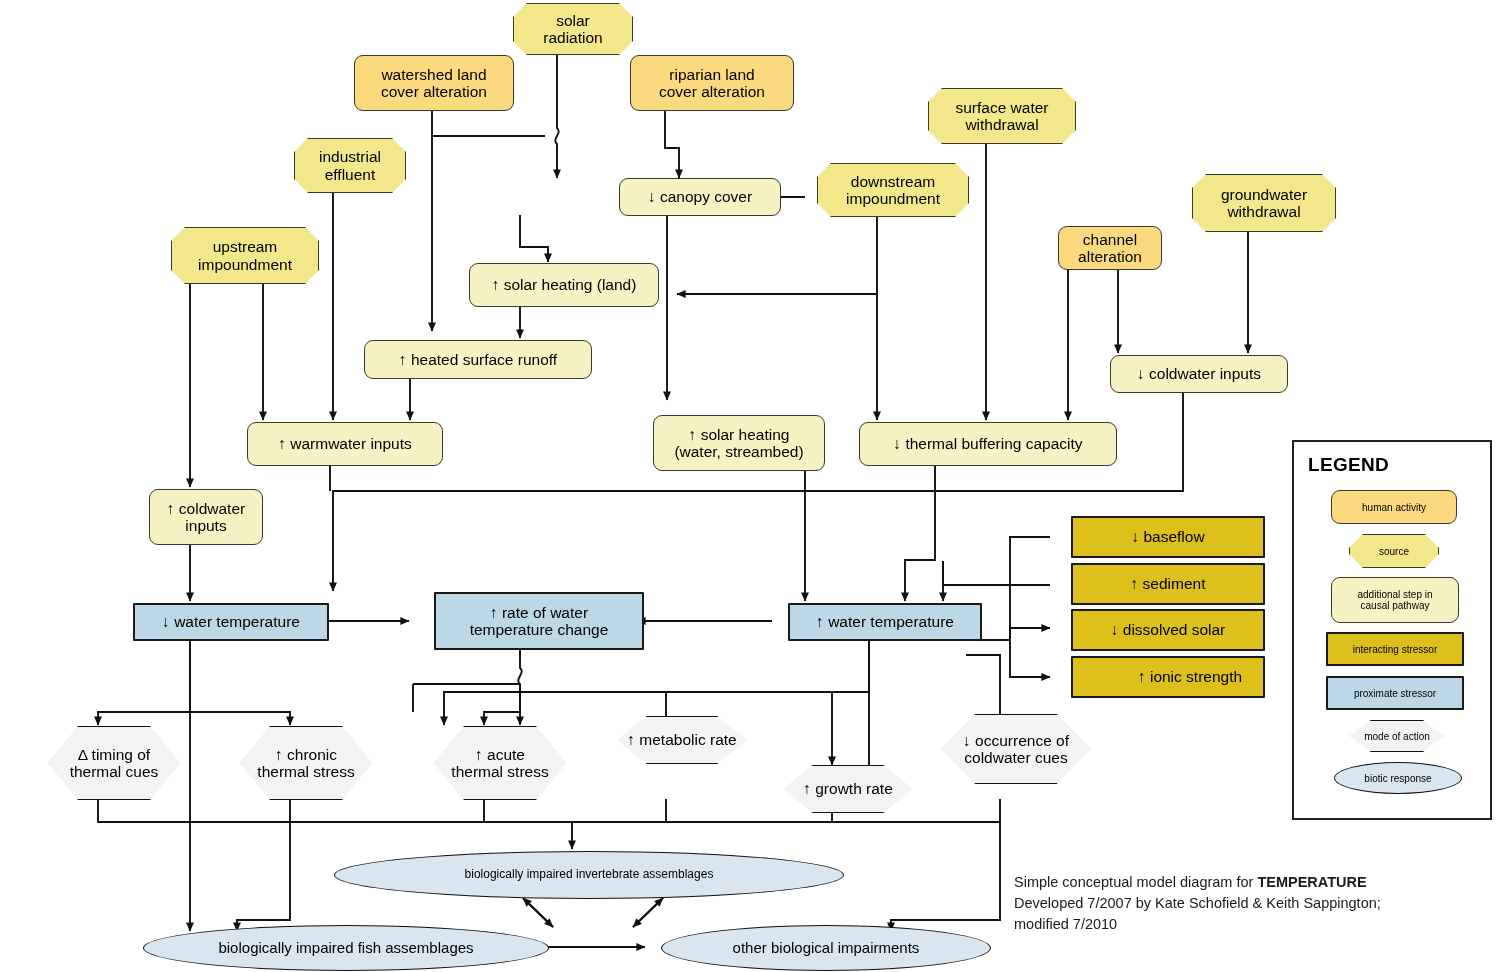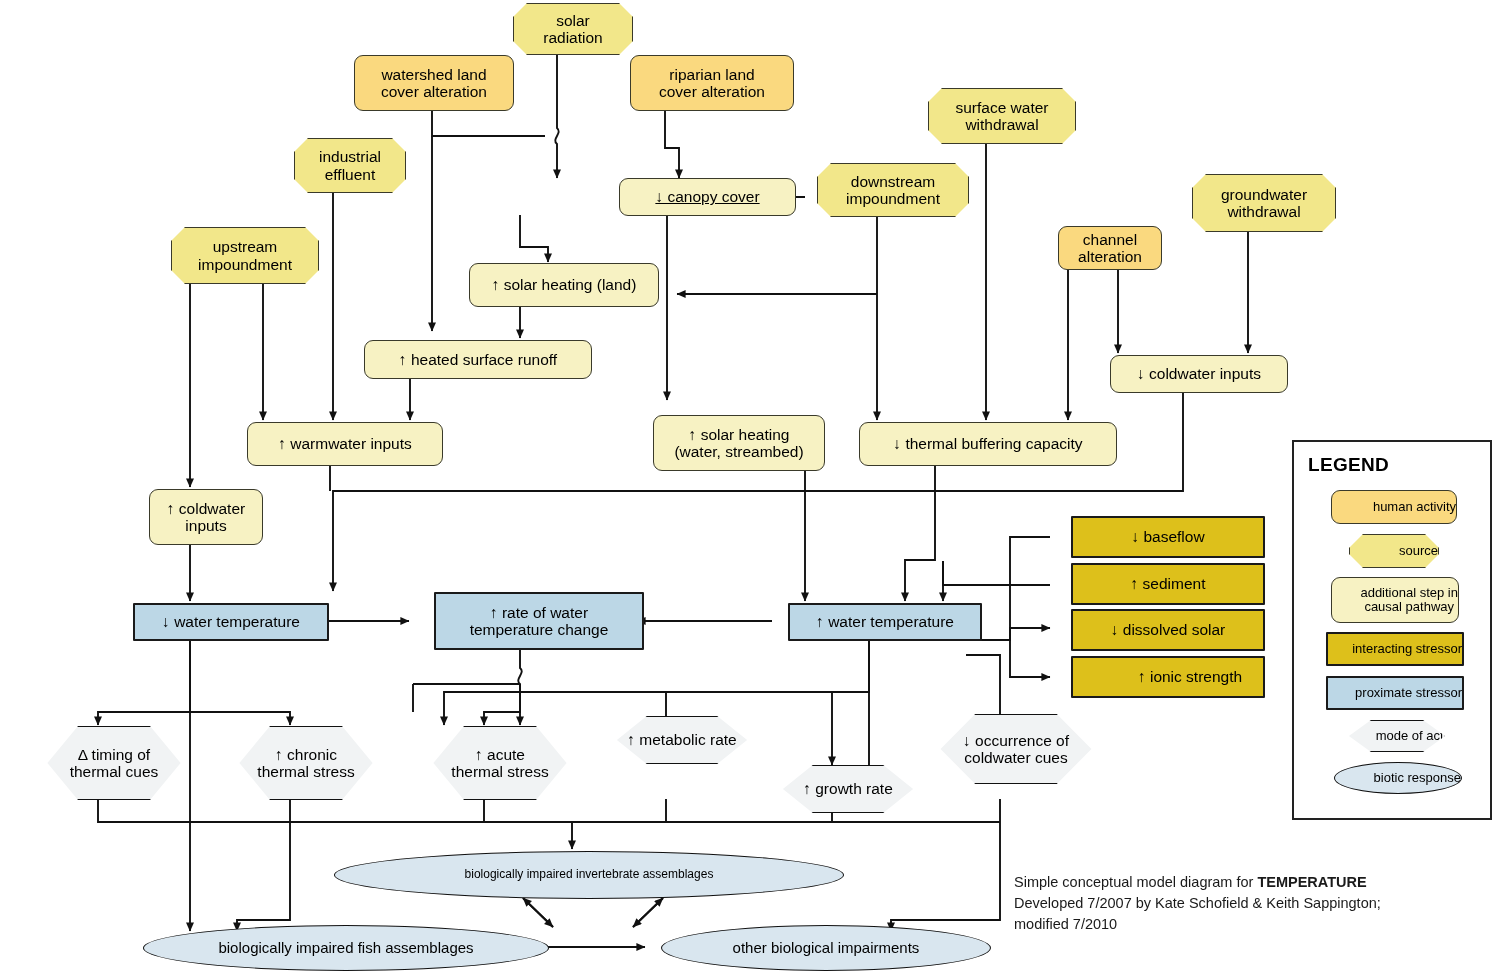--- a/index.html
+++ b/index.html
@@ -19,21 +19,21 @@
   .moa{background:#f1f3f4;border:1.9px solid #111;}
   .bio{background:#d9e6ef;border:1.9px solid #111;border-radius:50%;}
   
   .source{clip-path:polygon(14px 0,calc(100% - 14px) 0,100% 14px,100% calc(100% - 14px),
           calc(100% - 14px) 100%,14px 100%,0 calc(100% - 14px),0 14px);}
   
   .moa{clip-path:polygon(13% 50%,30% 0,70% 0,87% 50%,70% 100%,30% 100%);}
   #legend{position:absolute;border:2px solid #222;background:#fff;box-sizing:border-box;padding-left:28px;}
   #legend .title{position:absolute;font-weight:bold;font-size:19px;letter-spacing:.3px;}
   .lg{position:absolute;box-sizing:border-box;display:flex;align-items:center;
-      justify-content:flex-end;text-align:center;font-size:13px;line-height:1.1;}
+      justify-content:center;text-align:center;font-size:10px;line-height:1.1;}
   .caption{position:absolute;font-size:14.5px;color:#1a1a1a;line-height:1.45;}
   .caption b{font-weight:bold;}
 </style>
 </head>
 <body>
 
 <div id="stage">
 
   <svg id="edges" viewBox="0 0 1500 972">
     <defs>
@@ -168,21 +168,21 @@
     </div>
 
   <div class="node human" style="left:614px;top:55px;width:164px;height:56px;">
     <span class="lbl">riparian land<br>cover alteration</span>
     </div>
 
   <div class="node human" style="left:1042px;top:226px;width:104px;height:44px;">
     <span class="lbl">channel<br>alteration</span>
     </div>
 
-  <div class="node step" style="left:603px;top:178px;width:177px;height:38px;text-decoration:underline;">
+  <div class="node step" style="left:603px;top:178px;width:162px;height:38px;">
     <span class="lbl">↓ canopy cover</span>
     </div>
 
   <div class="node step" style="left:453px;top:263px;width:190px;height:44px;">
     <span class="lbl">↑ solar heating (land)</span>
     </div>
 
   <div class="node step" style="left:348px;top:340px;width:228px;height:39px;">
     <span class="lbl">↑ heated surface runoff</span>
     </div>

